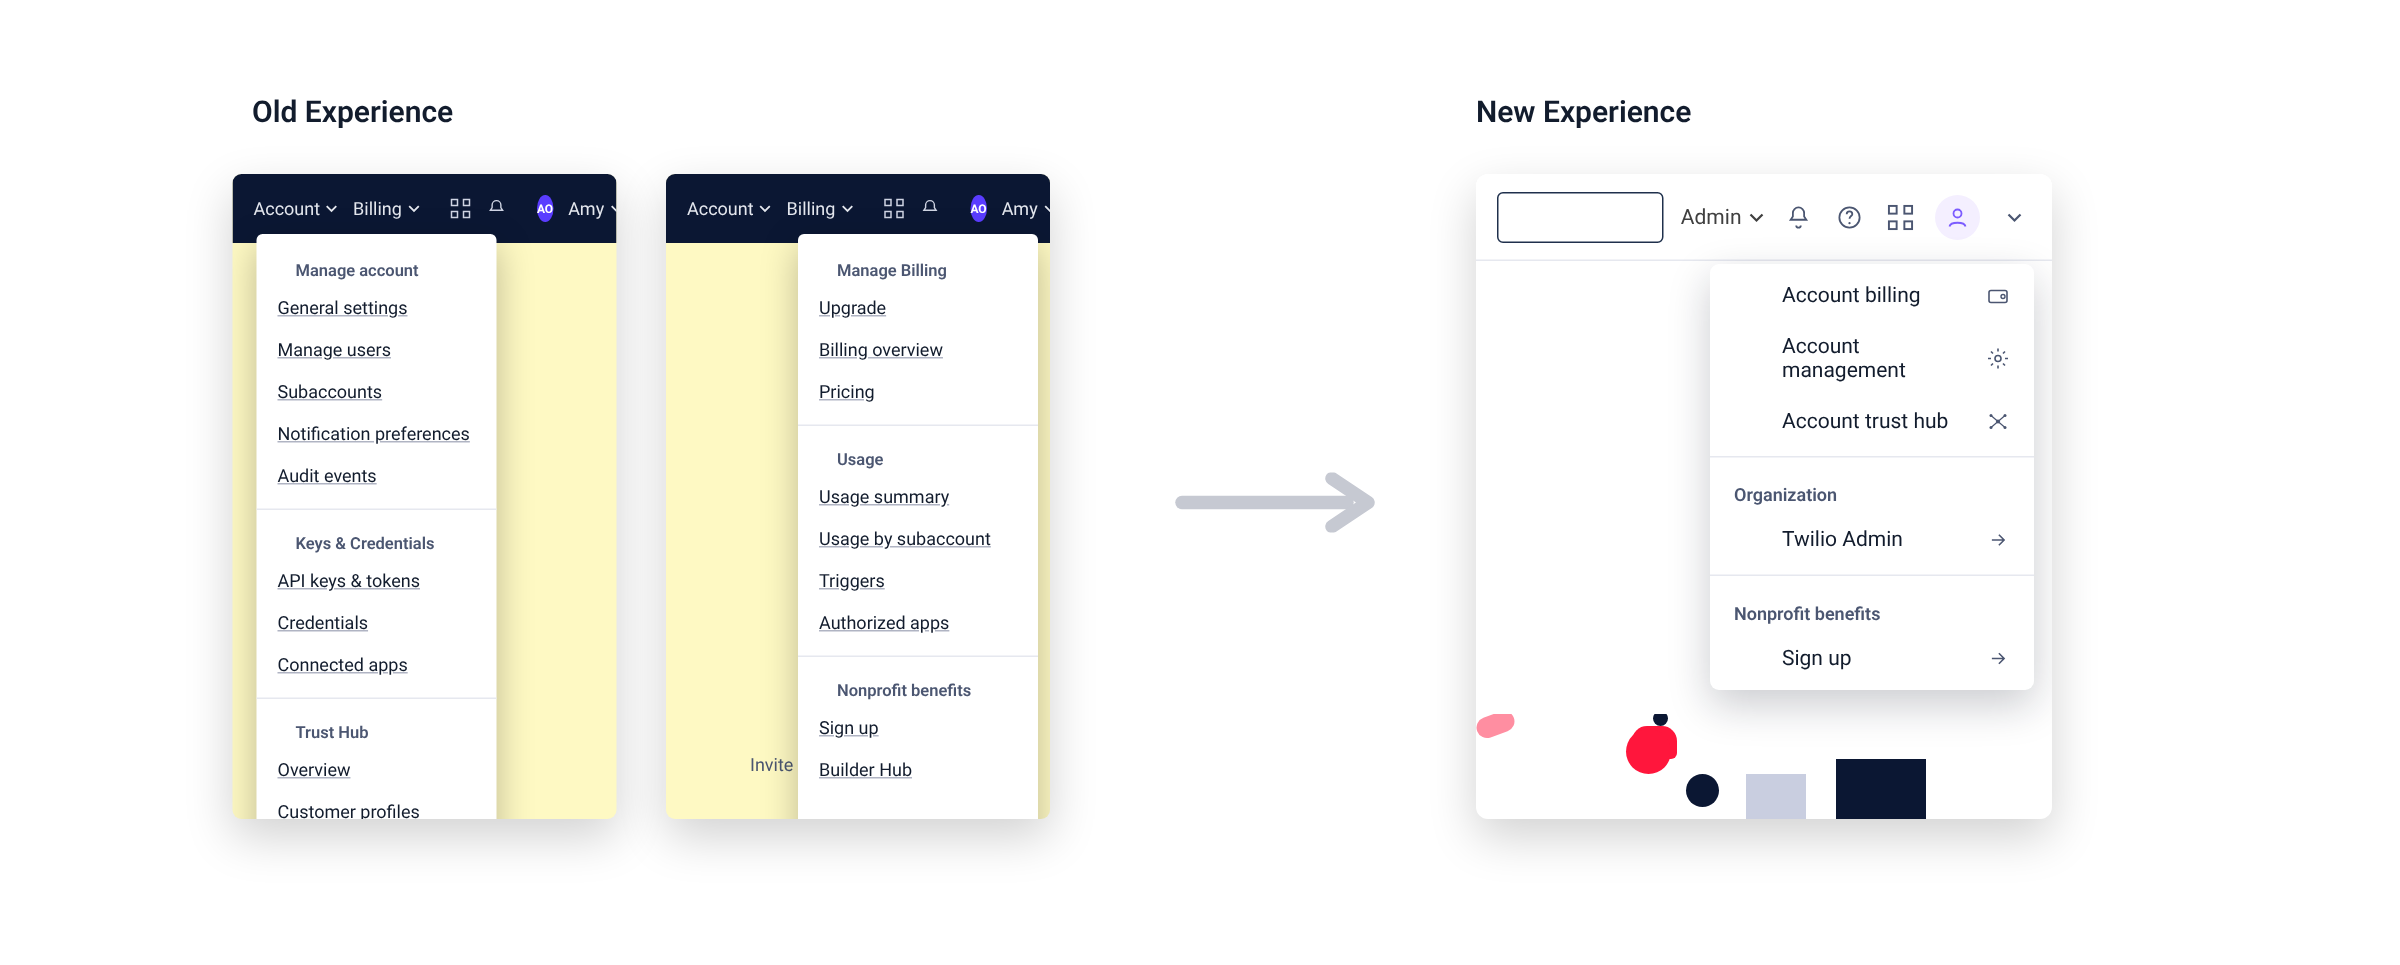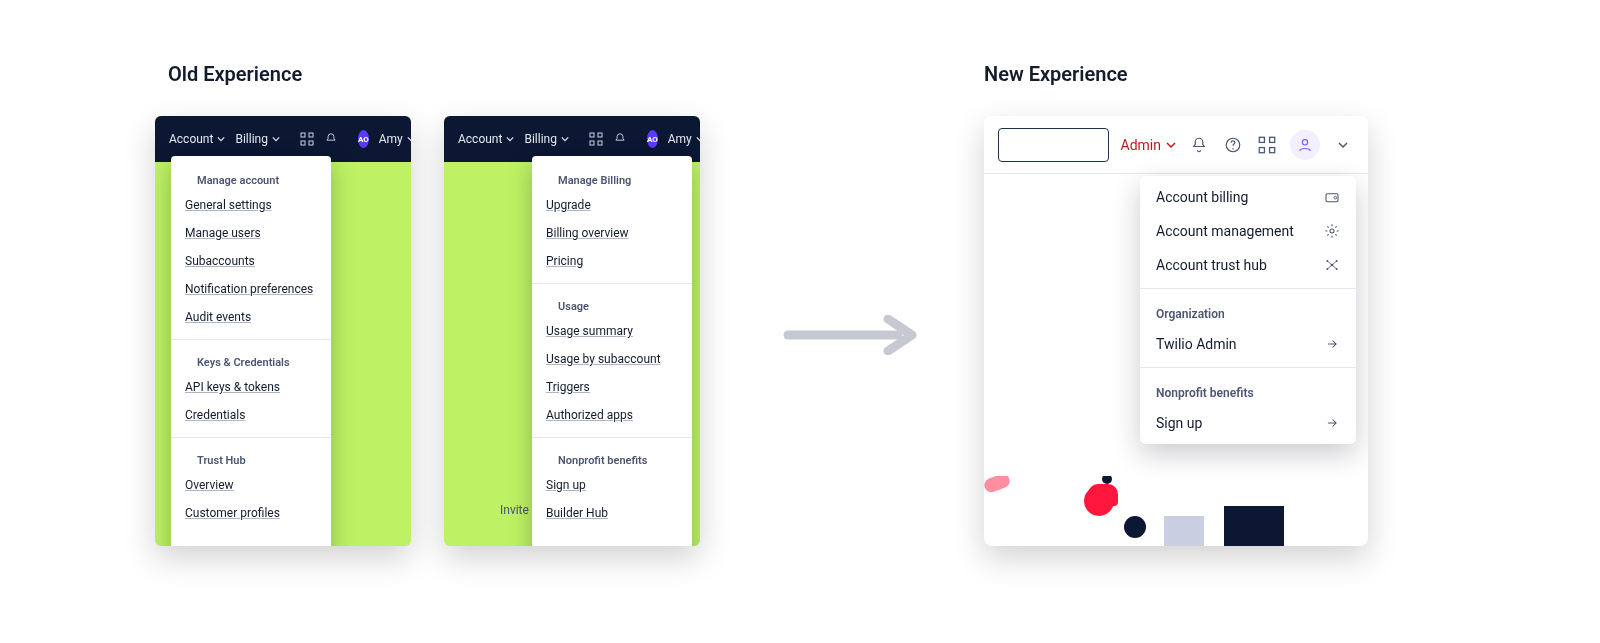--- a/index.html
+++ b/index.html
@@ -20,21 +20,21 @@
   }
   .title-old { top: 62px; left: 168px; }
   .title-new { top: 62px; left: 984px; }
 
   
   .panel {
     position: absolute;
     width: 256px;
     height: 430px;
     border-radius: 6px;
-    background: #bef264;
+    background: #fef9c3;
     box-shadow: 0 12px 32px rgba(0,0,0,0.18);
     overflow: hidden;
   }
   .panel-a { top: 116px; left: 155px; }
   .panel-b { top: 116px; left: 444px; }
 
   .old-topbar {
     height: 46px;
     background: #0b1733;
     display: flex;
@@ -117,21 +117,21 @@
     padding: 0 14px;
     gap: 12px;
   }
   .search-box {
     width: 130px;
     height: 34px;
     border: 1.5px solid #1f304c;
     border-radius: 4px;
     background:#fff;
   }
-  .admin-link { font-size: 14px; color:#b91c1c; display:inline-flex; align-items:center; gap:5px;}
+  .admin-link { font-size: 14px; color:#404040; display:inline-flex; align-items:center; gap:5px;}
   .nt-icon { color:#4b5671; width:22px;height:22px; display:inline-flex;align-items:center;justify-content:center;}
   .person-circle {
     width:30px;height:30px;border-radius:50%;background:#f4efff;
     display:inline-flex;align-items:center;justify-content:center;color:#7c5cff;
   }
   .nt-icons { display:flex; align-items:center; gap:12px; margin-left:auto; }
 
   .new-dropdown {
     position:absolute;
     top: 60px;
@@ -139,21 +139,21 @@
     width: 216px;
     background:#fff;
     border-radius: 6px;
     box-shadow: 0 10px 28px rgba(16,24,40,0.22);
     padding: 4px 0 4px;
   }
   .nd-title { font-size: 12px; font-weight:600; color:#4b5671; padding: 12px 16px 6px; }
   .nd-item {
     display:flex; align-items:center; justify-content:space-between;
     padding: 9px 16px;
-    font-size: 14px; color:#121c2d;
+    font-size: 14px; color:#121c2d;margin-left:32px;
   }
   .nd-divider { height:1px; background:#e6e8ef; margin:6px 0; }
   .nd-icon { color:#4b5671; width:16px;height:16px;display:inline-flex;align-items:center;justify-content:center;}
 
   
   .illus { position:absolute; bottom:0; left:0; right:0; height:70px; overflow:hidden;}
   .blob { position:absolute; border-radius:50%; }
   .blob1 { width:30px;height:30px;background:#ff163c; left:100px; bottom:30px;}
   .blob2 { width:22px;height:22px;background:#0b1733; left:140px; bottom:8px;}
   .blob3 { width:26px;height:14px;background:#ff8ea1; left:80px; bottom:38px; border-radius:8px; transform:rotate(-20deg);}
@@ -218,20 +218,21 @@
     <div class="od-section-title">Manage account</div>
     <div class="od-item">General settings</div>
     <div class="od-item">Manage users</div>
     <div class="od-item">Subaccounts</div>
     <div class="od-item">Notification preferences</div>
     <div class="od-item">Audit events</div>
     <div class="od-divider"></div>
     <div class="od-section-title">Keys &amp; Credentials</div>
     <div class="od-item">API keys &amp; tokens</div>
     <div class="od-item">Credentials</div>
+    <div class="od-item">Connected apps</div>
     <div class="od-divider"></div>
     <div class="od-section-title">Trust Hub</div>
     <div class="od-item">Overview</div>
     <div class="od-item">Customer profiles</div>
   </div>
 </div>
 
 <div class="panel panel-b">
   <div class="old-topbar">
     <span class="tb-link">

